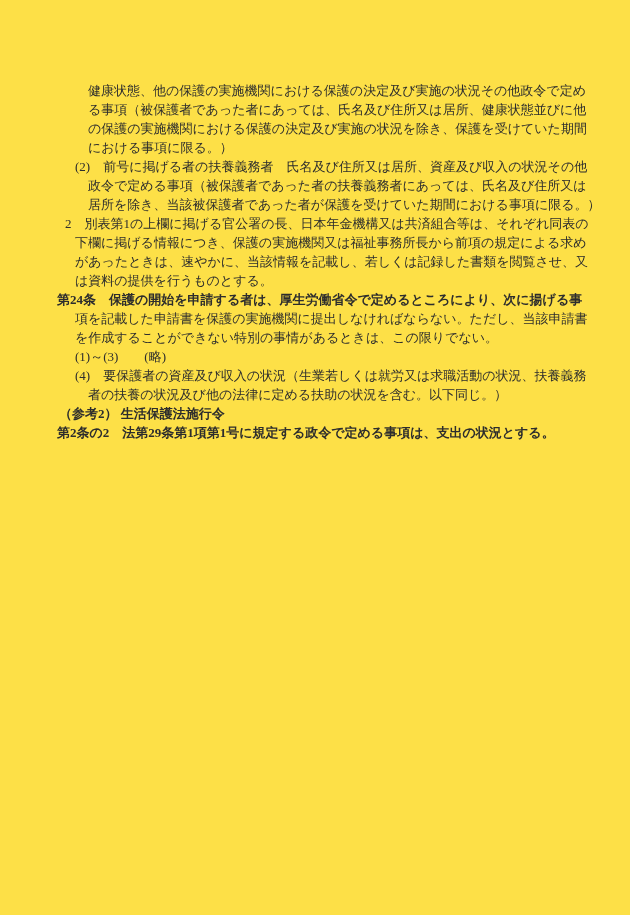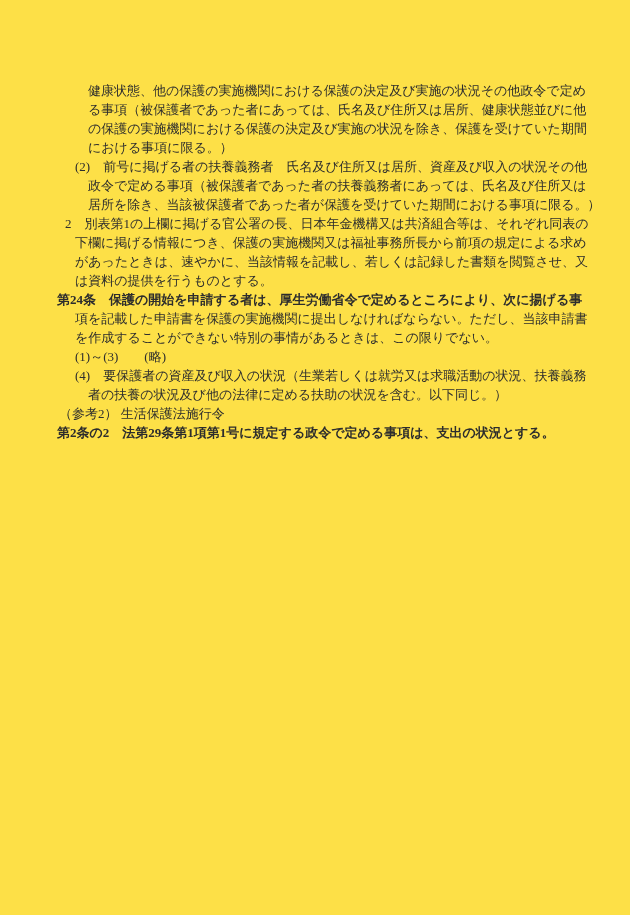--- a/index.html
+++ b/index.html
@@ -24,21 +24,21 @@
     line-height: 19px;
     letter-spacing: 0;
     white-space: pre;
   }
   .doc .line {
     height: 19px;
   }
   
   .ind-l0  { padding-left: 0; font-weight: bold; }    
   .ind-l0n { padding-left: 8px; }  
-  .ind-l0p { padding-left: 2px; }  
+  .ind-l0p { padding-left: 2px; font-weight: bold; }  
   .ind-l1  { padding-left: 18px; } 
   .ind-l2  { padding-left: 31px; } 
 </style>
 </head>
 <body>
 
 <div class="page" style="background: #fde047;">
   <div class="doc" style="color: rgb(45, 45, 45);"><div class="line ind-l2">健康状態、他の保護の実施機関における保護の決定及び実施の状況その他政令で定め</div><div class="line ind-l2">る事項（被保護者であった者にあっては、氏名及び住所又は居所、健康状態並びに他</div><div class="line ind-l2">の保護の実施機関における保護の決定及び実施の状況を除き、保護を受けていた期間</div><div class="line ind-l2">における事項に限る。）</div><div class="line ind-l1">(2)　前号に掲げる者の扶養義務者　氏名及び住所又は居所、資産及び収入の状況その他</div><div class="line ind-l2">政令で定める事項（被保護者であった者の扶養義務者にあっては、氏名及び住所又は</div><div class="line ind-l2">居所を除き、当該被保護者であった者が保護を受けていた期間における事項に限る。）</div><div class="line ind-l0n">2　別表第1の上欄に掲げる官公署の長、日本年金機構又は共済組合等は、それぞれ同表の</div><div class="line ind-l1">下欄に掲げる情報につき、保護の実施機関又は福祉事務所長から前項の規定による求め</div><div class="line ind-l1">があったときは、速やかに、当該情報を記載し、若しくは記録した書類を閲覧させ、又</div><div class="line ind-l1">は資料の提供を行うものとする。</div><div class="line ind-l0">第24条　保護の開始を申請する者は、厚生労働省令で定めるところにより、次に揚げる事</div><div class="line ind-l1">項を記載した申請書を保護の実施機関に提出しなければならない。ただし、当該申請書</div><div class="line ind-l1">を作成することができない特別の事情があるときは、この限りでない。</div><div class="line ind-l1">(1)～(3)　　(略)</div><div class="line ind-l1">(4)　要保護者の資産及び収入の状況（生業若しくは就労又は求職活動の状況、扶養義務</div><div class="line ind-l2">者の扶養の状況及び他の法律に定める扶助の状況を含む。以下同じ。）</div><div class="line ind-l0p">（参考2） 生活保護法施行令</div><div class="line ind-l0">第2条の2　法第29条第1項第1号に規定する政令で定める事項は、支出の状況とする。</div></div>
 </div>
 

